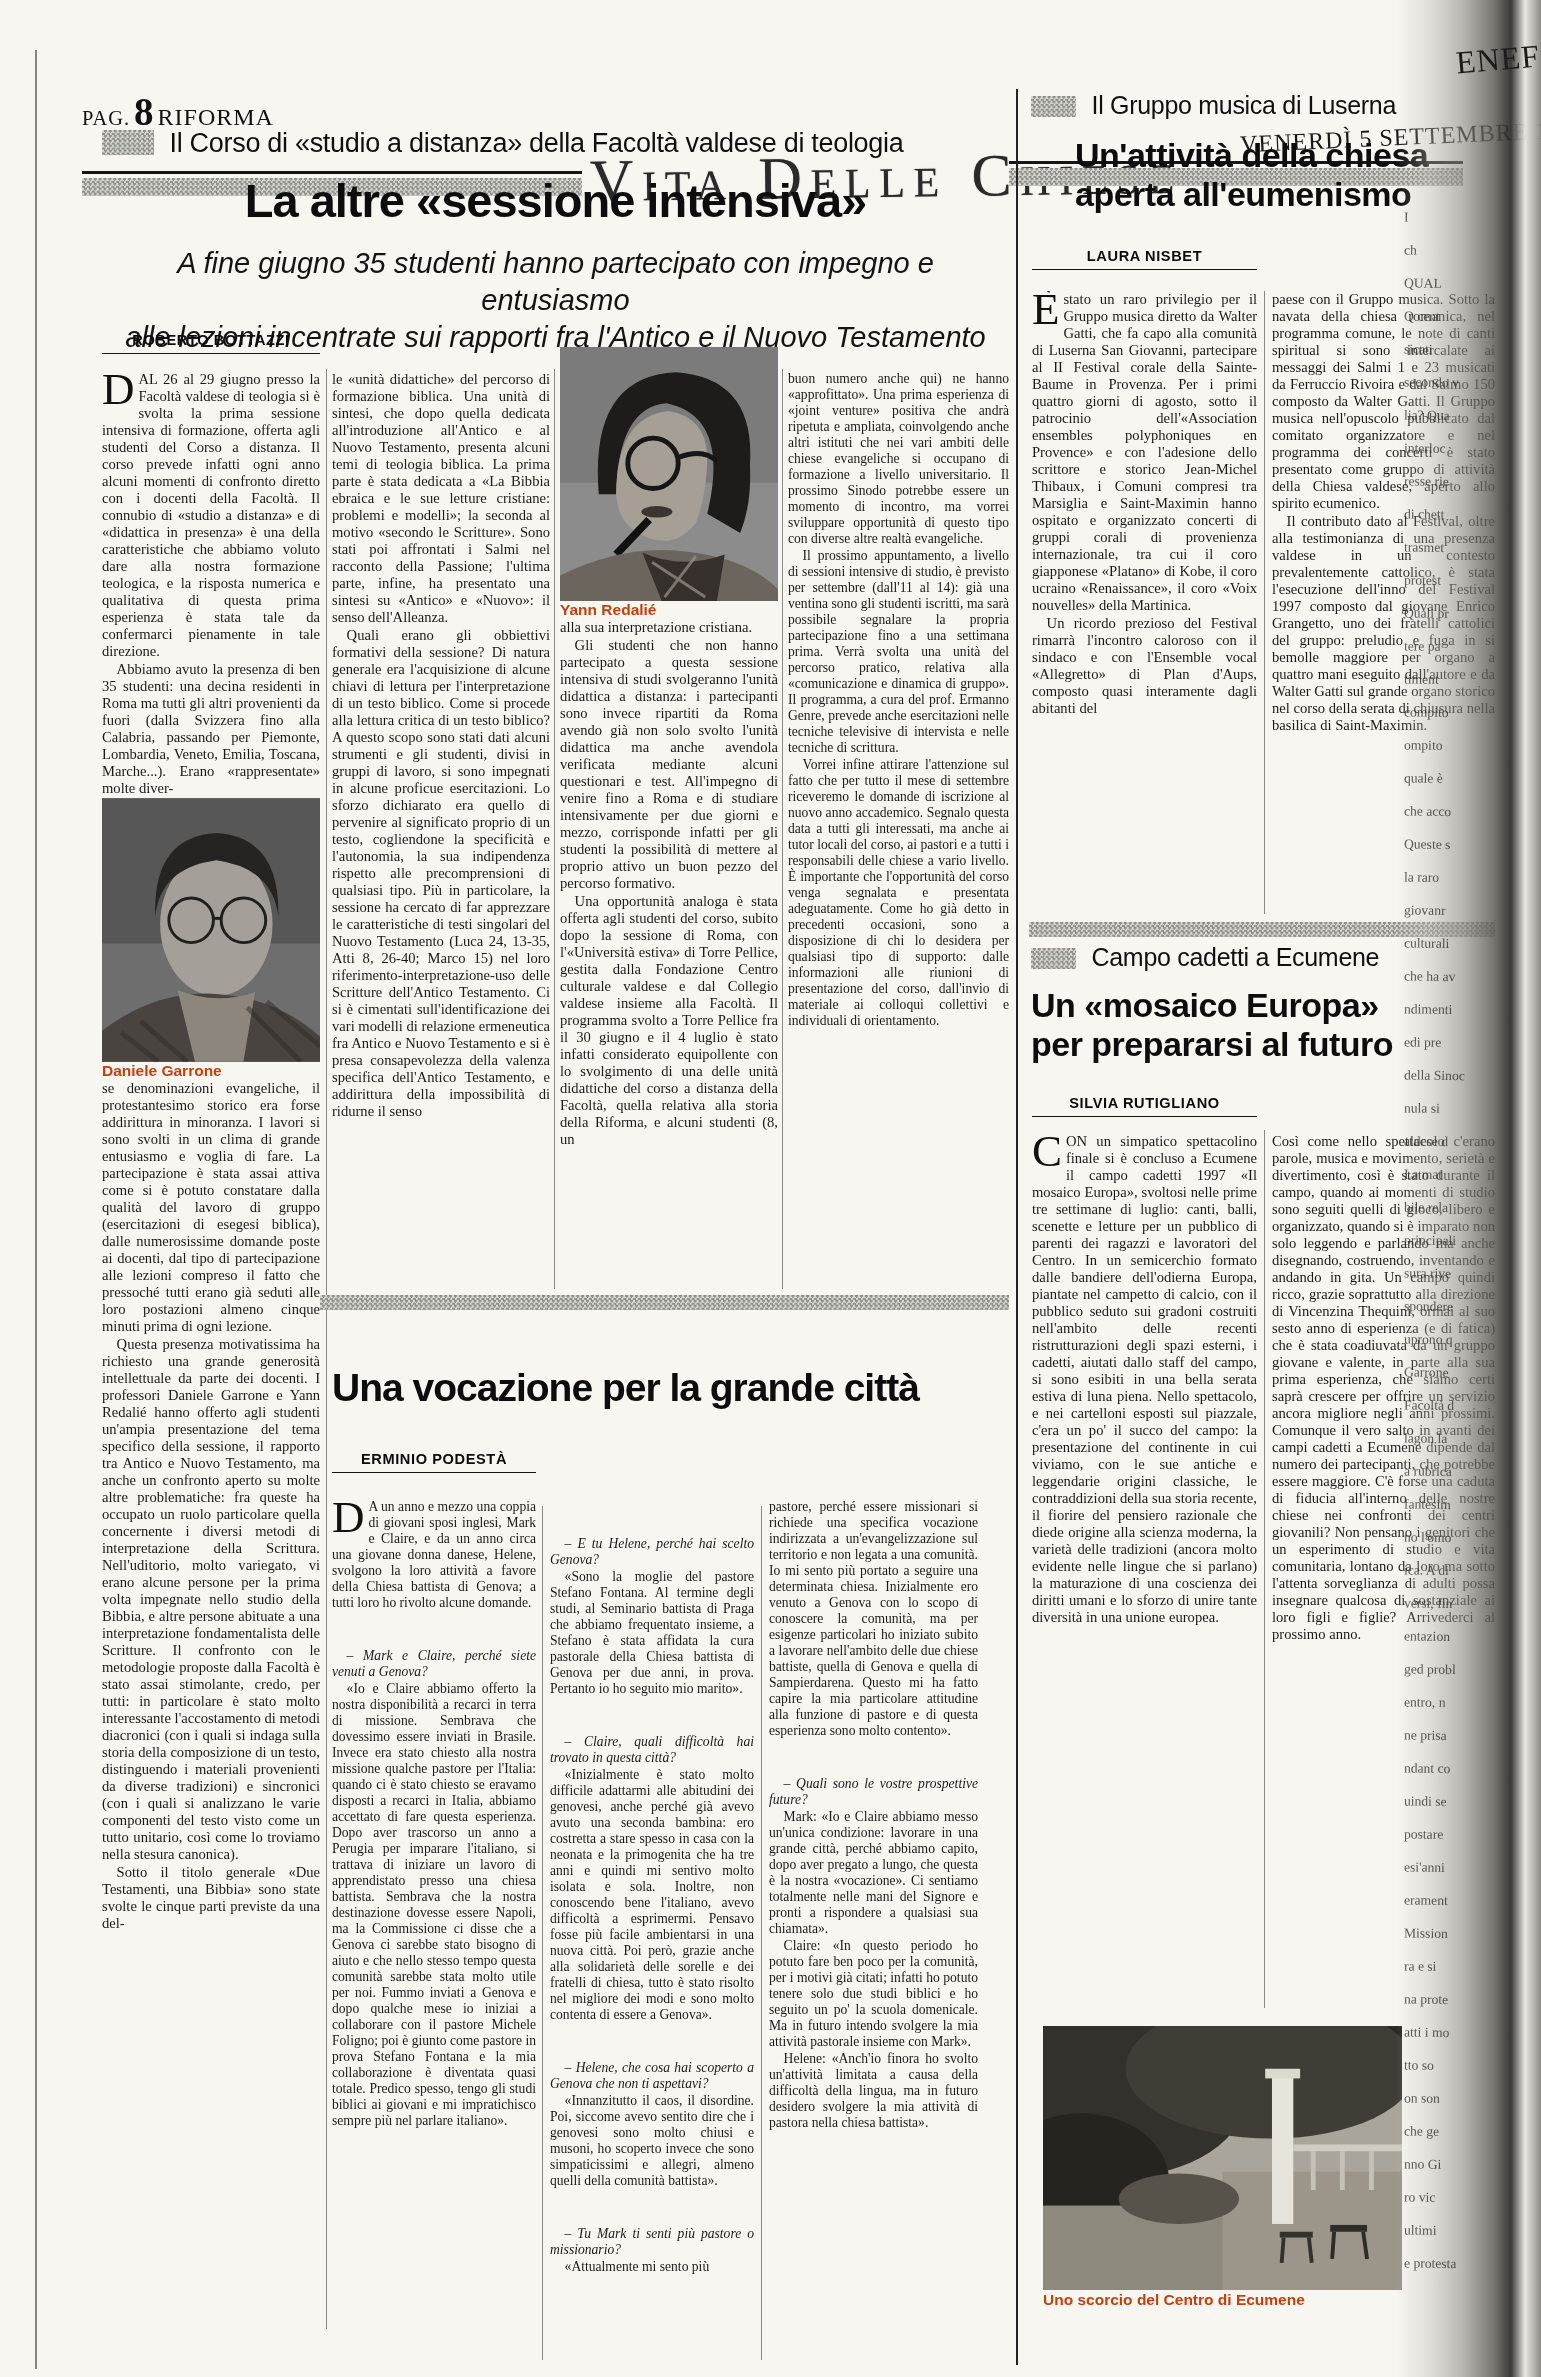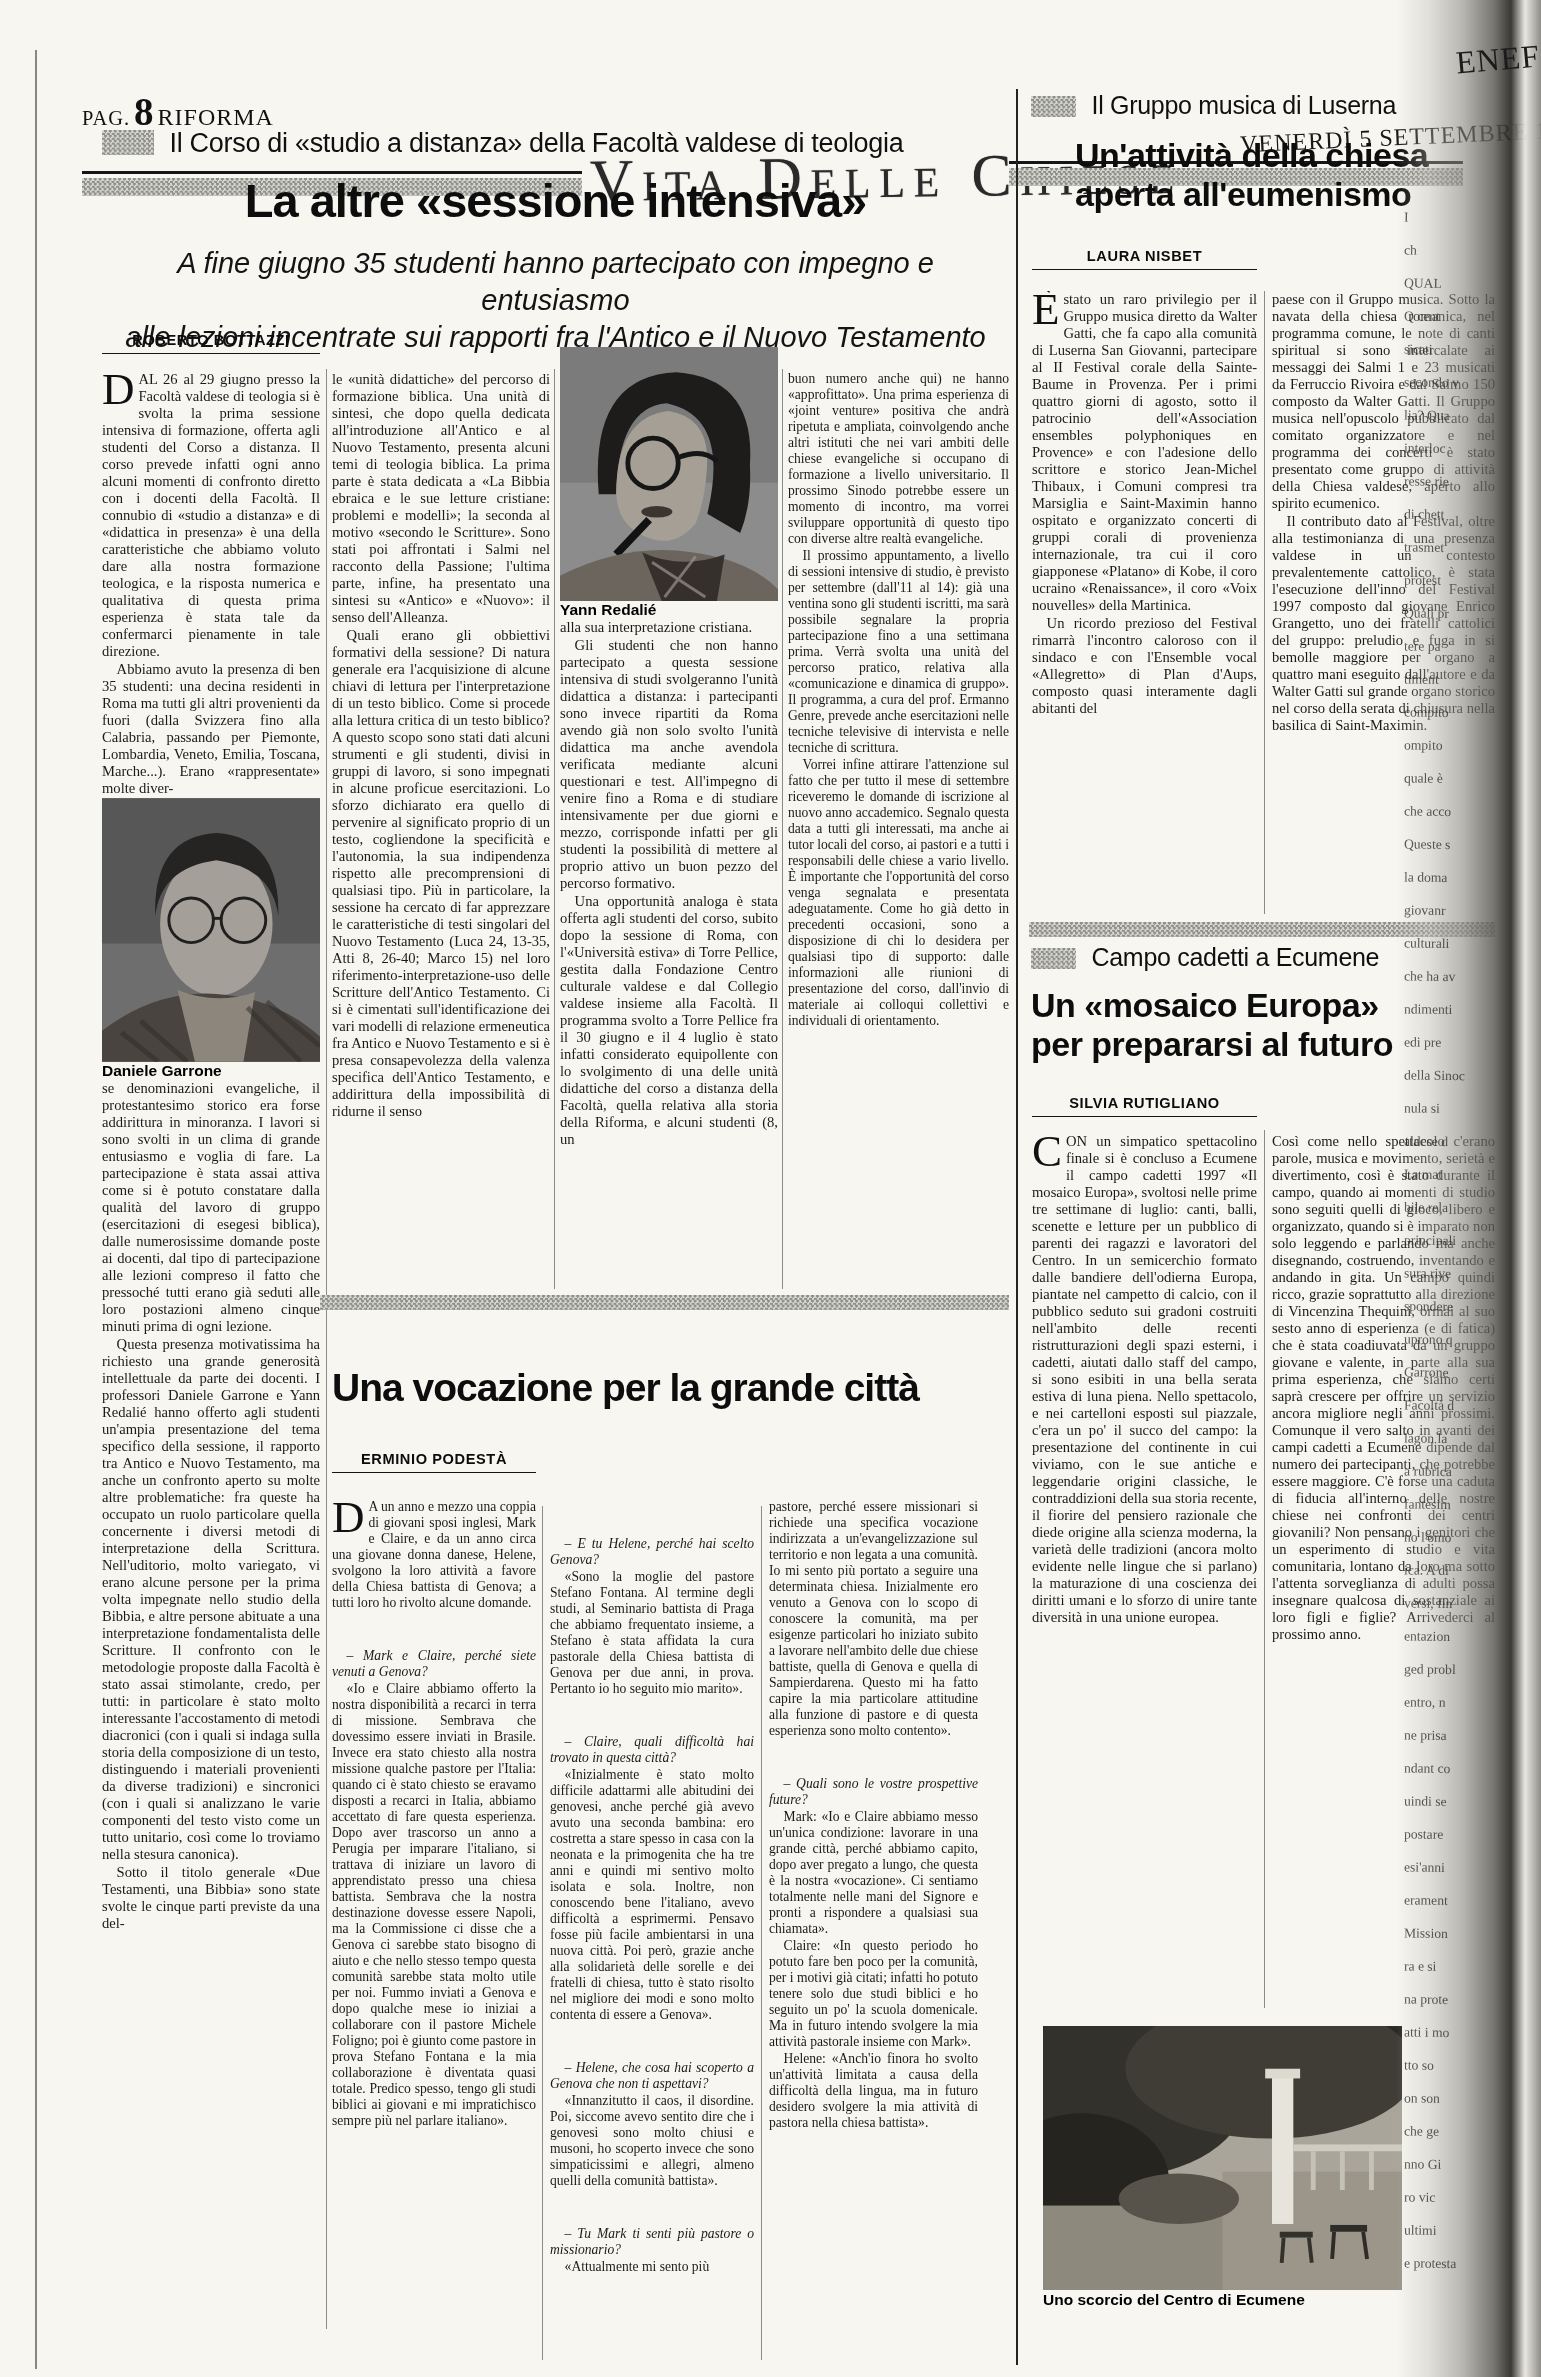--- a/index.html
+++ b/index.html
@@ -54,21 +54,21 @@
   .col { position:absolute; overflow:hidden; }
   .body-text { font-size:14.6px; line-height:17px; text-align:justify; }
   .body-text p { margin:0 0 1px 0; text-indent:14.6px; }
   .body-text p.first { text-indent:0; }
   .body-text p.q { font-style:italic;margin-top:37px; }
   .cont > p:first-child { text-indent:0; }
   .tight { font-size:13.6px; line-height:16px; }
   .dropcap { float:left; font-size:45px; line-height:33px; padding:1.9px 3.9px 0 0; color:#111; }
 
   .caption { font-family:"Liberation Sans", sans-serif; font-weight:bold; font-size:15.5px;
-    color:#000000; margin:4.9px 0 8.7px 0; text-indent:0 !important; }
+    color:#c2410c; margin:4.9px 0 8.7px 0; text-indent:0 !important; }
   .photo-frame { display:block; }
 
   
   .curl {
     position:absolute; top:0; right:0; width:146px; height:2377px; z-index:6;
     background:linear-gradient(to right,
       rgba(205,203,196,0) 0px,
       rgba(188,186,179,0.38) 33px,
       rgba(141,139,133,0.58) 66px,
       rgba(94,92,87,0.82) 97px,
@@ -293,21 +293,21 @@
         <p class="para">trasmet</p>
         <p class="para">protest</p>
         <p class="para">Quali pr</p>
         <p class="para">tere pa</p>
         <p class="para">timent</p>
         <p class="para">compito</p>
         <p class="para">ompito</p>
         <p class="para">quale è</p>
         <p class="para">che acco</p>
         <p class="para">Queste s</p>
-        <p class="para">la doma</p>
+        <p class="para">la raro</p>
         <p class="para">giovanr</p>
         <p class="para">culturali</p>
         <p class="para">che ha av</p>
         <p class="para">ndimenti</p>
         <p class="para">edi pre</p>
         <p class="para">della Sinoc</p>
         <p class="para">nula si</p>
         <p class="para">aldese d</p>
         <p class="para">La mat</p>
         <p class="para">bile rela</p>

